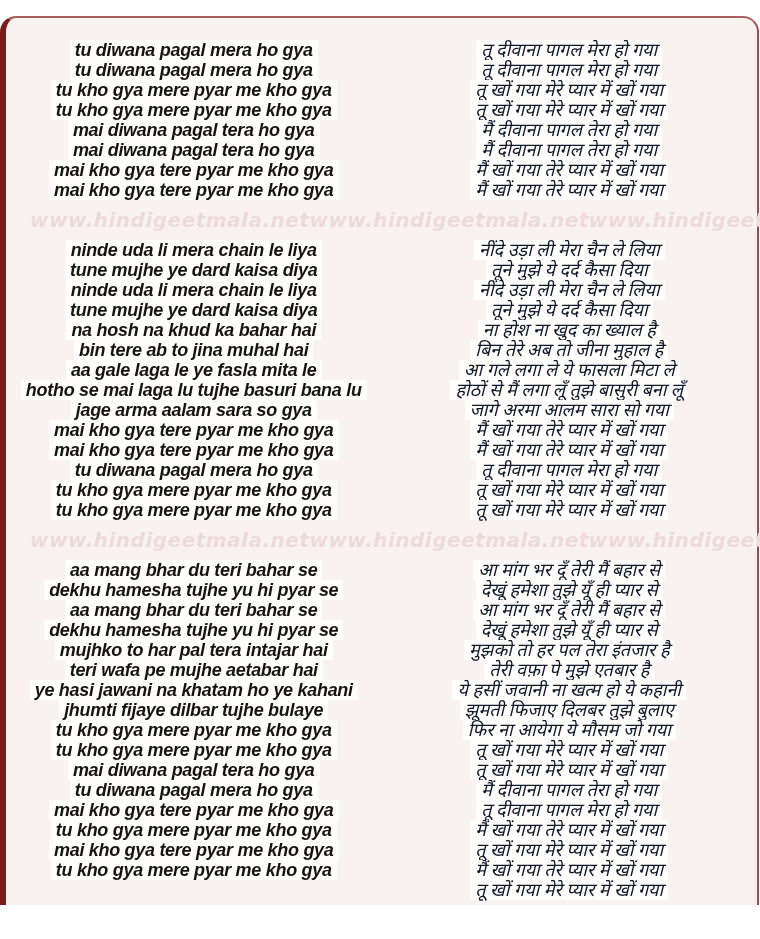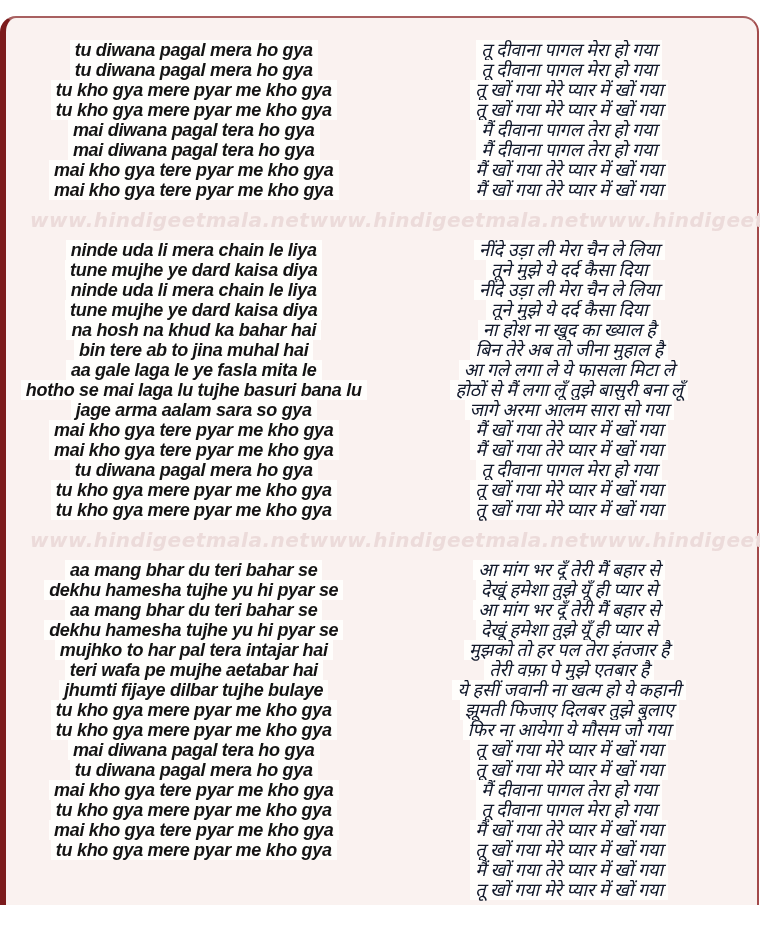--- a/index.html
+++ b/index.html
@@ -152,20 +152,21 @@
     </div>
 
   <section class="stanza">
     <div class="col">
         <div class="line"><span class="ltext roman">aa mang bhar du teri bahar se</span></div>
         <div class="line"><span class="ltext roman">dekhu hamesha tujhe yu hi pyar se</span></div>
         <div class="line"><span class="ltext roman">aa mang bhar du teri bahar se</span></div>
         <div class="line"><span class="ltext roman">dekhu hamesha tujhe yu hi pyar se</span></div>
         <div class="line"><span class="ltext roman">mujhko to har pal tera intajar hai</span></div>
         <div class="line"><span class="ltext roman">teri wafa pe mujhe aetabar hai</span></div>
+        <div class="line"><span class="ltext roman">ye hasi jawani na khatam ho ye kahani</span></div>
         <div class="line"><span class="ltext roman">jhumti fijaye dilbar tujhe bulaye</span></div>
         <div class="line"><span class="ltext roman">tu kho gya mere pyar me kho gya</span></div>
         <div class="line"><span class="ltext roman">tu kho gya mere pyar me kho gya</span></div>
         <div class="line"><span class="ltext roman">mai diwana pagal tera ho gya</span></div>
         <div class="line"><span class="ltext roman">tu diwana pagal mera ho gya</span></div>
         <div class="line"><span class="ltext roman">mai kho gya tere pyar me kho gya</span></div>
         <div class="line"><span class="ltext roman">tu kho gya mere pyar me kho gya</span></div>
         <div class="line"><span class="ltext roman">mai kho gya tere pyar me kho gya</span></div>
         <div class="line"><span class="ltext roman">tu kho gya mere pyar me kho gya</span></div>
       </div>

